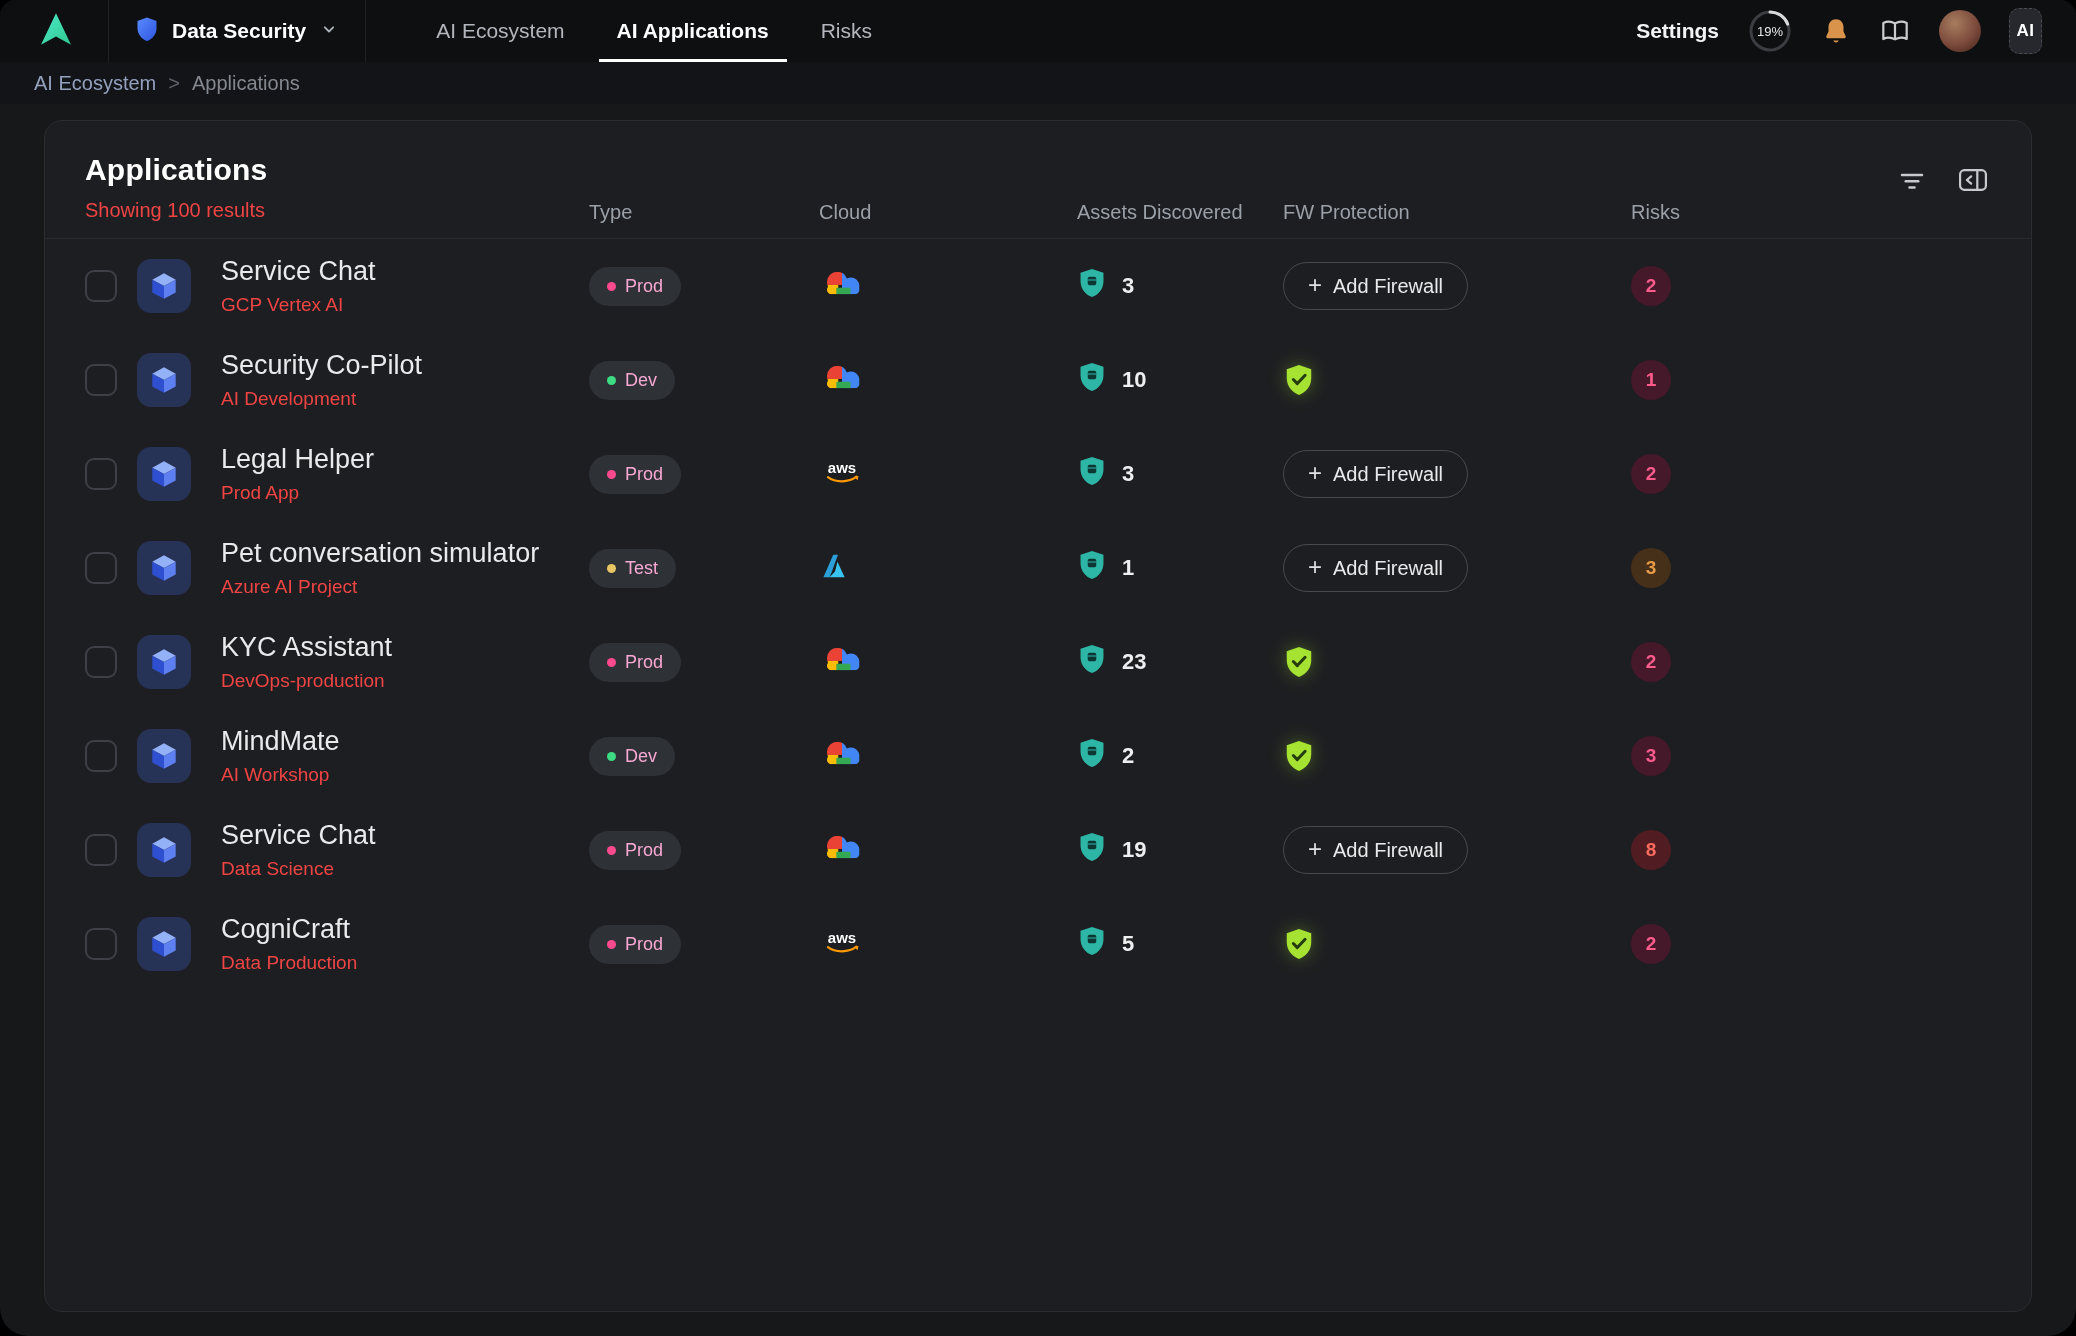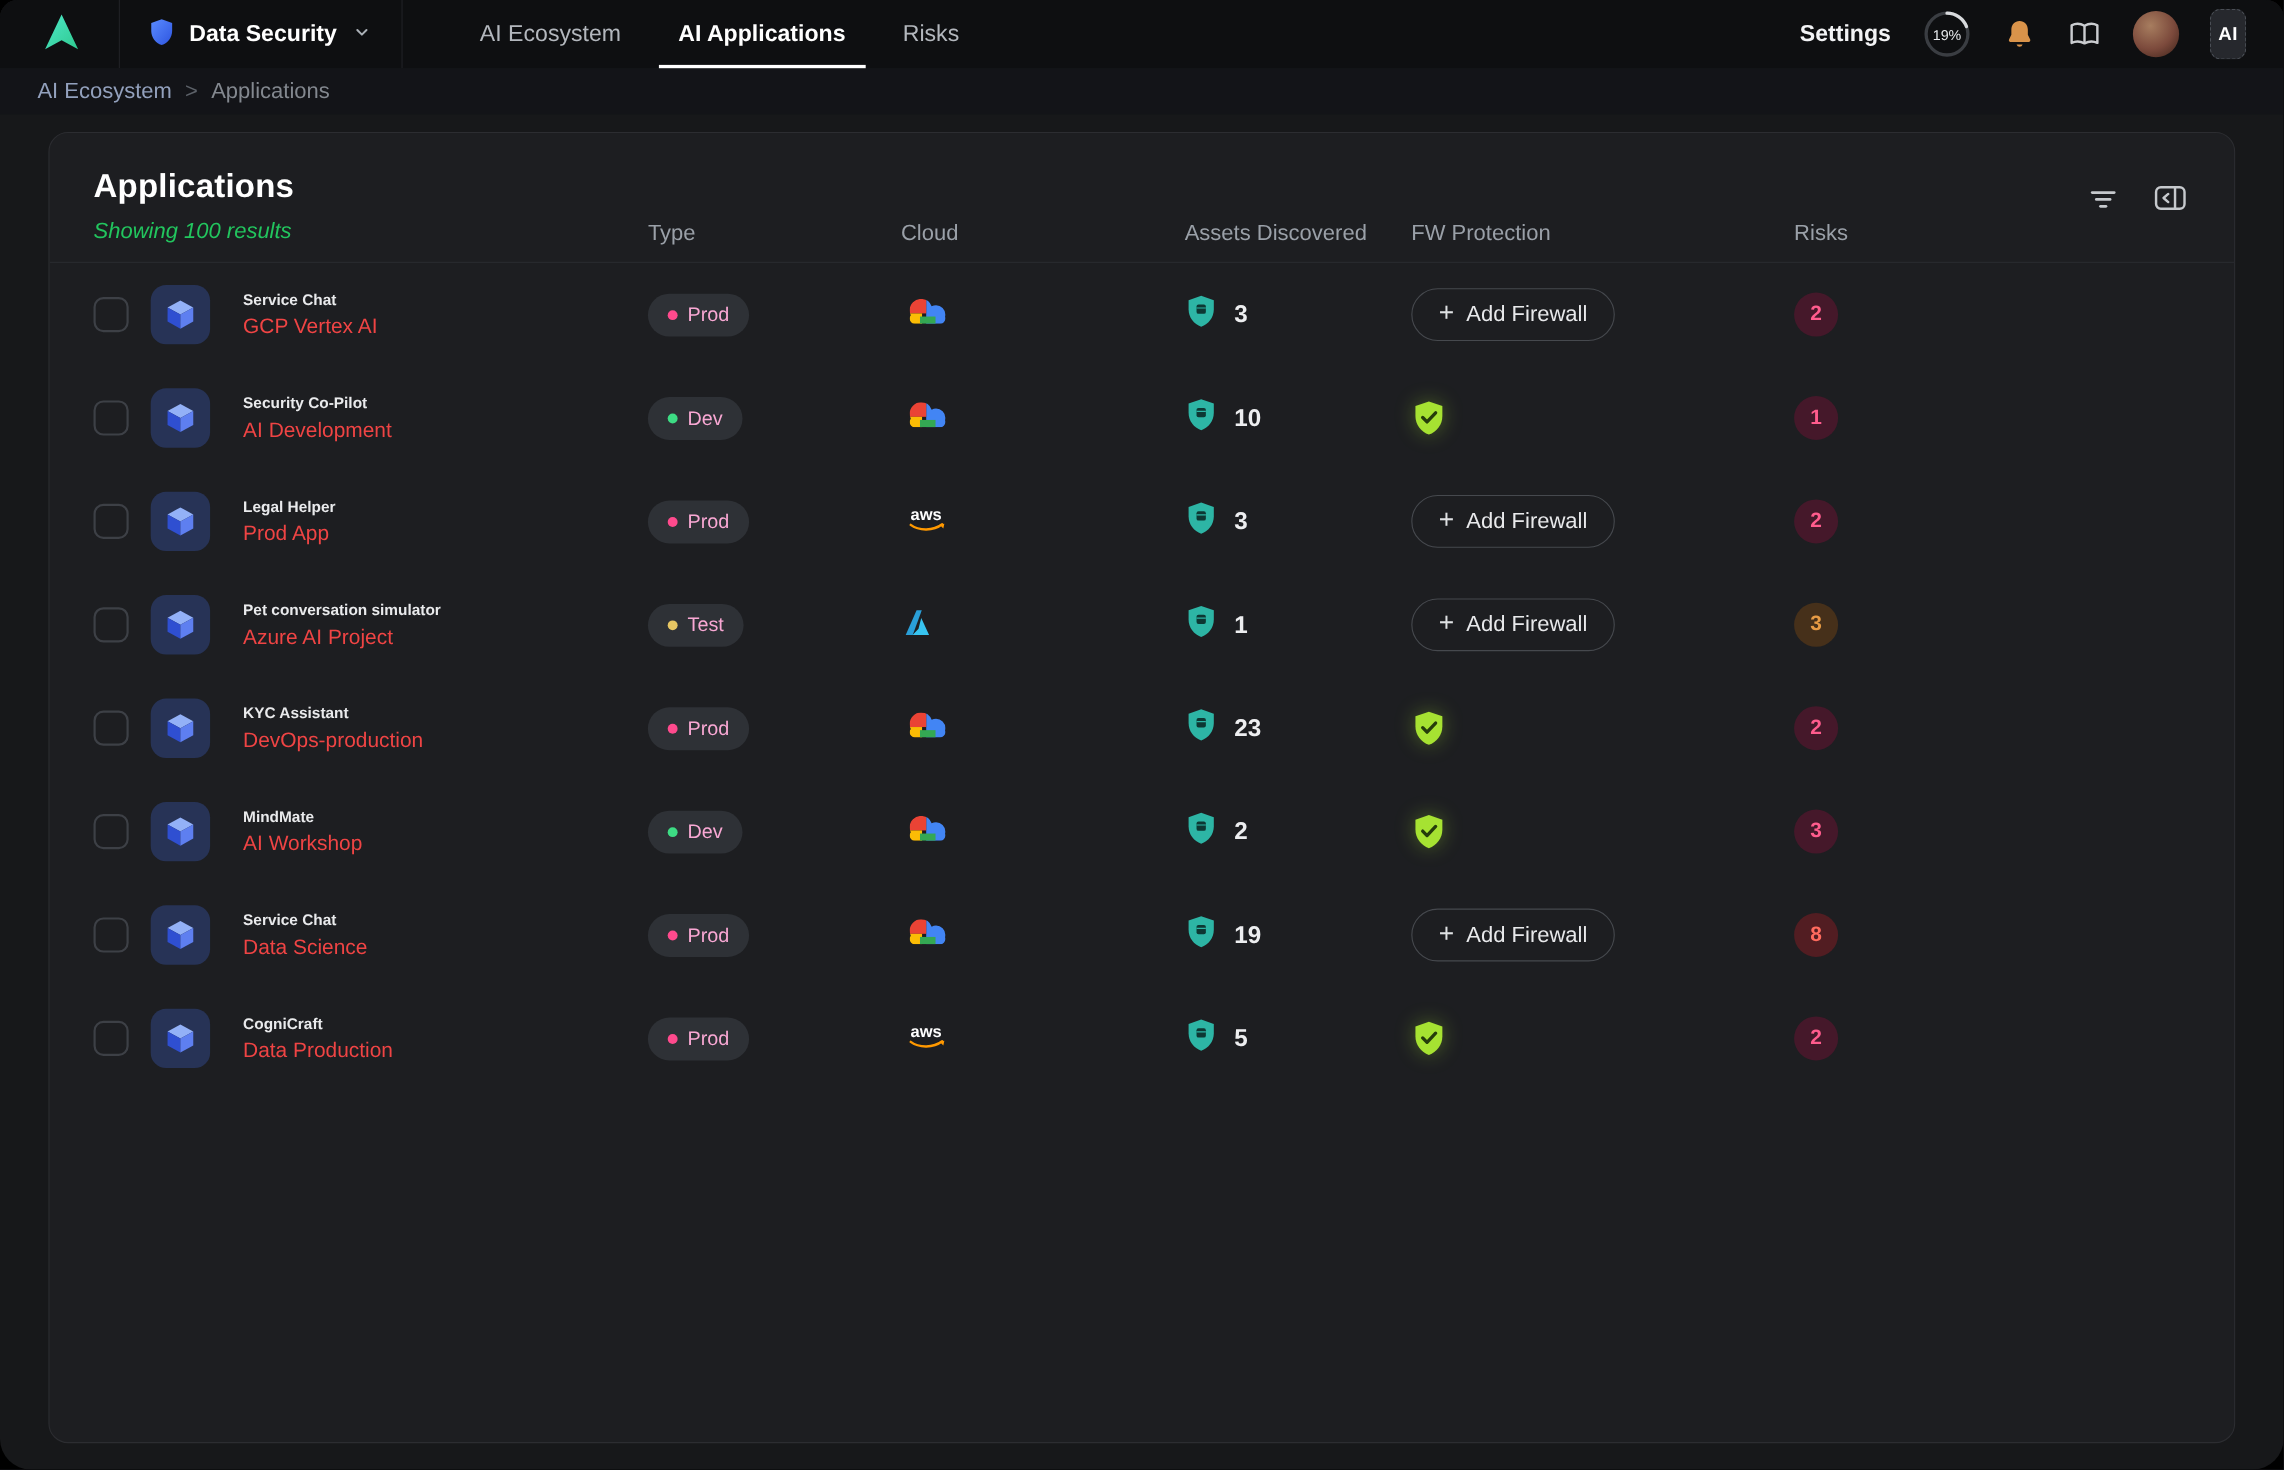--- a/index.html
+++ b/index.html
@@ -32,26 +32,26 @@
 
   
   .content { flex:1; padding:16px 44px 0; }
   .card { background:#1d1e21; border:1px solid #2c2d31; border-radius:18px; height:1192px; position:relative; overflow:hidden; }
   .card h1 { margin:32px 0 0 40px; font-size:30px; font-weight:700; color:#fff; letter-spacing:.2px; }
   .card-actions { position:absolute; top:44px; right:42px; display:flex; gap:30px; }
 
   .row-grid { display:grid; grid-template-columns:52px 84px 368px 230px 258px 206px 348px 1fr; align-items:center; padding:0 40px; }
   .thead { align-items:end; padding-bottom:14px; border-bottom:1px solid #2a2b2f; margin-top:4px; min-height:48px; }
   .th { font-size:20px; color:#9aa0a8; }
-  .th-sub { grid-column:1 / 4; font-size:20px; color:#22c55e; margin-bottom:2px;font-style:italic; }
+  .th-sub { grid-column:1 / 4; font-size:20px; color:#ef4444; margin-bottom:2px; }
 
   .trow { height:94px; cursor:pointer; }
   .checkbox { width:32px; height:32px; border:2px solid #3d4046; border-radius:9px; cursor:pointer; }
   .app-tile { width:54px; height:54px; border-radius:14px; background:#273356; display:flex; align-items:center; justify-content:center; }
-  .name { font-size:14px; color:#e9eaec; margin-bottom:7px;font-weight:bold; }
+  .name { font-size:27px; color:#e9eaec; margin-bottom:7px; }
   .subname { font-size:19px; color:#ef4444; }
 
   .type-badge { display:inline-flex; align-items:center; gap:9px; background:#2e3136; border-radius:999px; padding:9px 18px; font-size:18px; color:#f9a8d4; width:fit-content; }
   .type-dot { width:9px; height:9px; border-radius:50%; background:#888; }
 
   .cloud-cell { display:flex; align-items:center; }
   .assets-cell { display:flex; align-items:center; gap:15px; font-size:22px; font-weight:700; color:#edeef0; }
 
   .fw-btn { display:inline-flex; align-items:center; gap:11px; height:48px; padding:0 24px; border-radius:999px; background:transparent; border:1px solid #46494e; color:#e8e9eb; font-size:20px; font-family:inherit; cursor:pointer; }
   .fw-btn .plus { font-size:24px; line-height:1; margin-top:-2px; color:#dfe1e3; }

